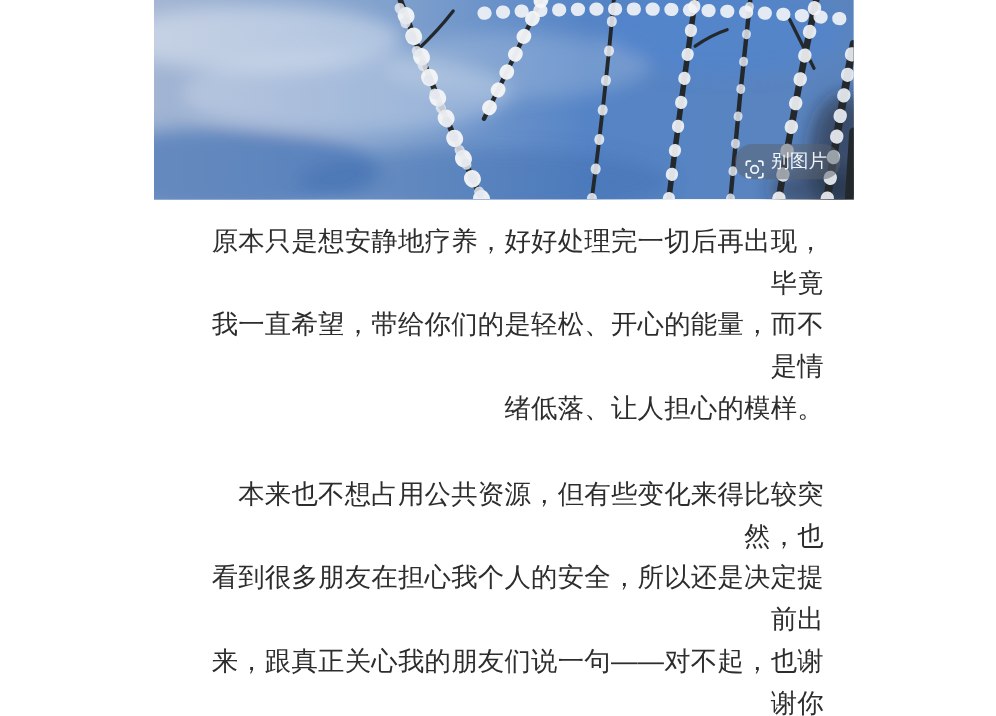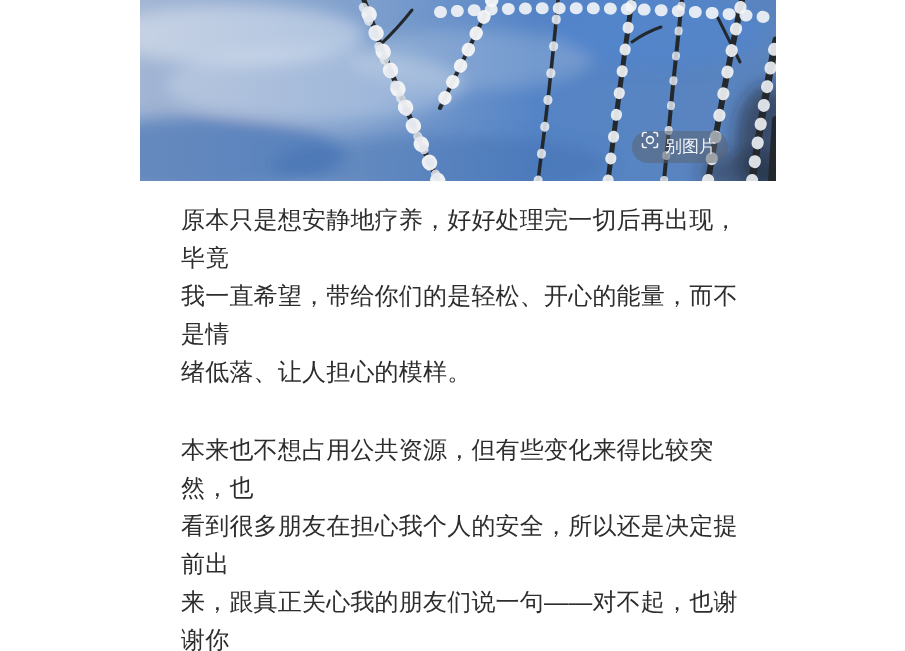--- a/index.html
+++ b/index.html
@@ -12,42 +12,43 @@
 
   
   .photo {
     position:absolute; left:140px; top:0; width:636px; height:181px;
     overflow:hidden; background:#6f93c4;
   }
   .photo svg { display:block; }
 
   
   .badge {
-    position:absolute; right:48px; bottom:18px;
+    position:absolute; right:12px; bottom:18px;
     height:32px; padding:0 12px 0 9px;
     border-radius:16px;
     background:rgba(90,98,110,0.50);
-    display:flex; align-items:flex-start; gap:6px;
+    display:flex; align-items:flex-end; gap:6px;
     color:rgba(255,255,255,0.92);
     font-size:17px; line-height:32px;
     cursor:pointer;
   }
   .badge .icon { display:flex; align-items:center; }
 
   
   .article {
     position:absolute; left:165px; top:181px; width:584px;
     padding-top:20px;
   }
   .article p {
     margin:0 0 40px 16px;
     font-size:24px; line-height:38px;
     color:#2d2d2d;
     letter-spacing:0.2px;
     white-space:pre-line;
+    text-align:right;
   }
   .article p:last-child { margin-bottom:0; }
 </style>
 </head>
 <body>
 
 <div class="page">
 
   <div class="photo">
     <svg width="636" height="181" viewBox="0 0 636 181">

